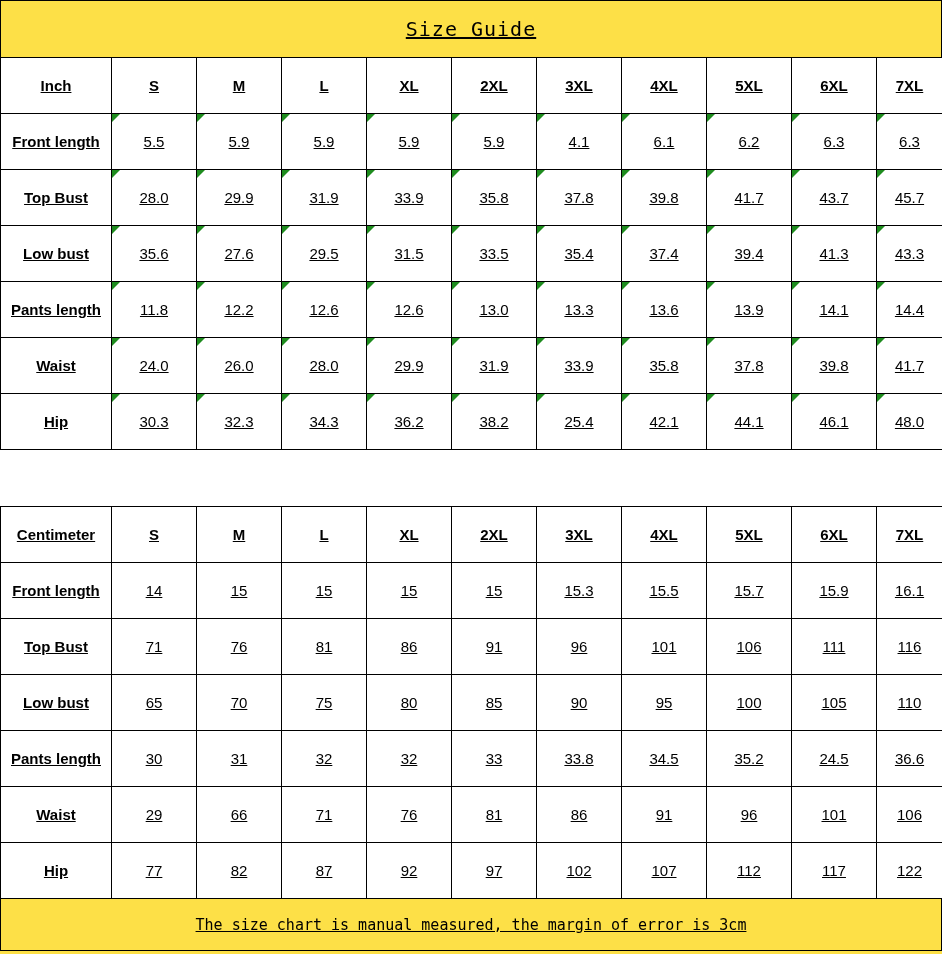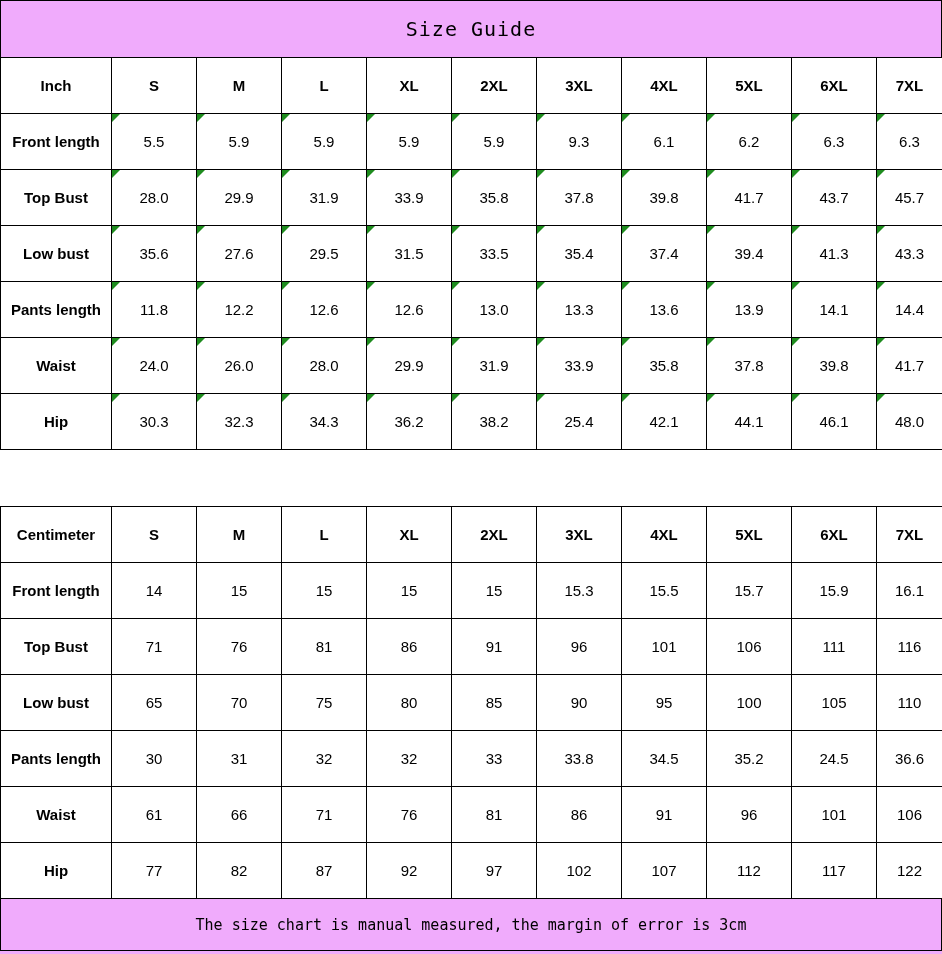--- a/index.html
+++ b/index.html
@@ -3,24 +3,25 @@
 <meta charset="utf-8">
 <style>
   html, body {
     margin: 0;
     padding: 0;
     background: #ffffff;
   }
   #screen {
     width: 942px;
     height: 954px;
-    background: #f0abfc;
+    background: #fde047;
     font-family: "Liberation Sans", sans-serif;
     color: #000000;
     box-sizing: border-box;
+    text-decoration: underline;
   }
   
   .title-band {
     box-sizing: border-box;
     width: 942px;
     height: 57px;
     border: 1px solid #000;
     border-bottom: none;
     display: flex;
     align-items: center;
@@ -125,21 +126,21 @@
           <th>6XL</th>
           <th>7XL</th>
         </tr>
         <tr class="data-row">
           <td class="label-cell">Front length</td>
           <td class="value-cell flagged">5.5</td>
           <td class="value-cell flagged">5.9</td>
           <td class="value-cell flagged">5.9</td>
           <td class="value-cell flagged">5.9</td>
           <td class="value-cell flagged">5.9</td>
-          <td class="value-cell flagged">9.3</td>
+          <td class="value-cell flagged">4.1</td>
           <td class="value-cell flagged">6.1</td>
           <td class="value-cell flagged">6.2</td>
           <td class="value-cell flagged">6.3</td>
           <td class="value-cell flagged">6.3</td>
         </tr>
         <tr class="data-row">
           <td class="label-cell">Top Bust</td>
           <td class="value-cell flagged">28.0</td>
           <td class="value-cell flagged">29.9</td>
           <td class="value-cell flagged">31.9</td>
@@ -283,21 +284,21 @@
           <td class="value-cell">32</td>
           <td class="value-cell">33</td>
           <td class="value-cell">33.8</td>
           <td class="value-cell">34.5</td>
           <td class="value-cell">35.2</td>
           <td class="value-cell">24.5</td>
           <td class="value-cell">36.6</td>
         </tr>
         <tr class="data-row">
           <td class="label-cell">Waist</td>
-          <td class="value-cell">61</td>
+          <td class="value-cell">29</td>
           <td class="value-cell">66</td>
           <td class="value-cell">71</td>
           <td class="value-cell">76</td>
           <td class="value-cell">81</td>
           <td class="value-cell">86</td>
           <td class="value-cell">91</td>
           <td class="value-cell">96</td>
           <td class="value-cell">101</td>
           <td class="value-cell">106</td>
         </tr>

